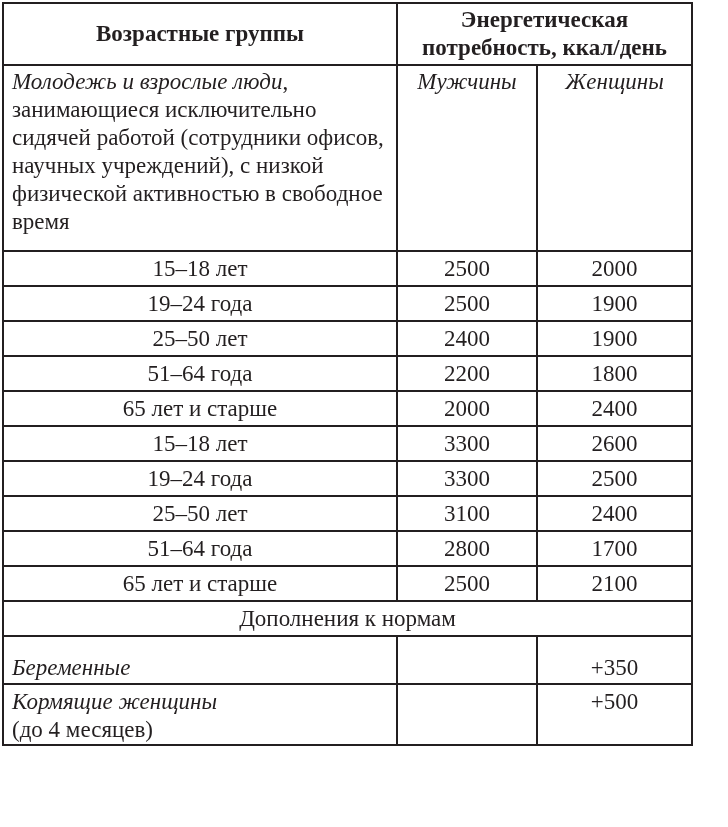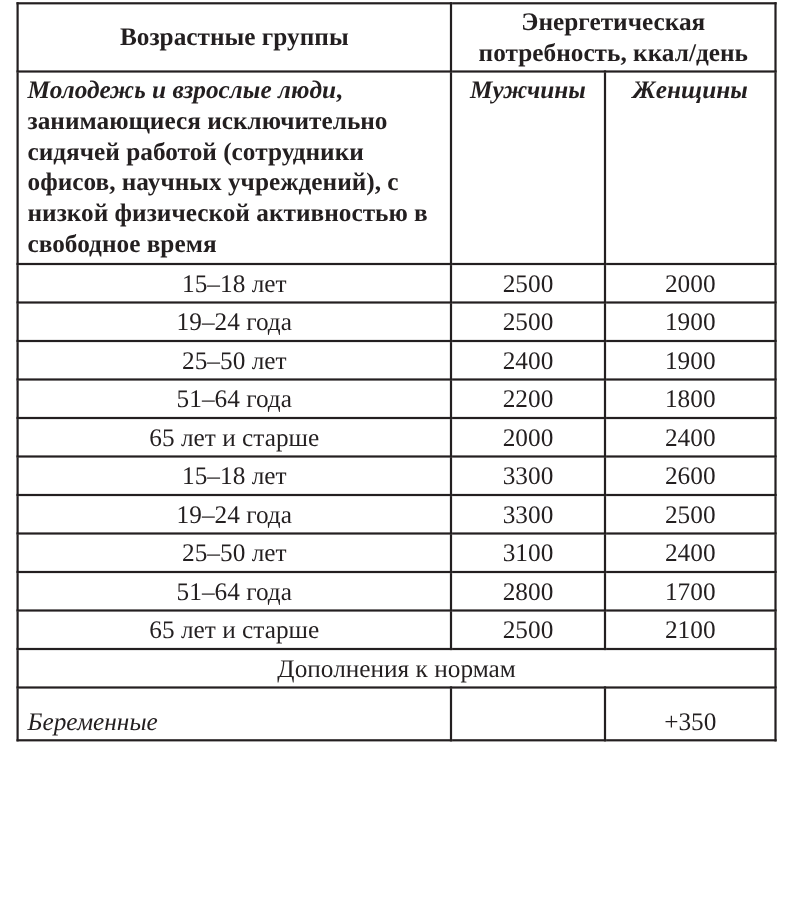--- a/index.html
+++ b/index.html
@@ -2,21 +2,21 @@
 <html><head>
   <meta charset="utf-8">
   <style>
     html, body { margin: 0; padding: 0; background: #ffffff; }
     body {
       width: 728px; height: 827px; overflow: hidden;
       font-family: "Liberation Serif", "DejaVu Serif", serif;
       color: #231f20;
     }
     table.tbl {
-      position: absolute; left: 15px; top: 2px;
+      position: absolute; left: 2px; top: 2px;
       width: 576px;
       border-collapse: collapse;
       table-layout: fixed;
       font-size: 23px;
       line-height: 28px;
     }
     .tbl td, .tbl th {
       border: 2px solid #231f20;
       padding: 0 8px;
       vertical-align: top;
@@ -25,21 +25,21 @@
       font-weight: bold;
       text-align: center;
       vertical-align: middle;
       font-size: 23px;
       line-height: 28px;
     }
     .col-a { width: 394px; }
     .col-b { width: 140px; }
     .col-c { width: 155px; }
     .hdr-row th { height: 60px; }
-    .group-row td { padding-top: 2px; padding-bottom: 3px; font-weight: bold; }
+    .group-row td { padding-top: 2px; padding-bottom: 14px; }
     .group-row td.sex { text-align: center; font-style: italic; }
     .num { text-align: center; padding-right: 0; }
     .data-row td { height: 33px; vertical-align: middle; text-align: center; }
     .it { font-style: italic; }
     .addon-title td { text-align: center; height: 33px; vertical-align: middle; margin-top: 41px; }
     .addon-row td { vertical-align: top; padding-top: 3px; }
     .addon-row.single td { height: 30px; vertical-align: middle; padding-top: 16px; }
   </style>
 </head>
 <body>
@@ -114,14 +114,19 @@
   </tr>
 
   <tr class="addon-title">
     <td colspan="3">Дополнения к нормам</td>
   </tr>
   <tr class="addon-row single">
     <td><span class="it">Беременные</span></td>
     <td class="num"></td>
     <td class="num">+350</td>
   </tr>
+  <tr class="addon-row">
+    <td><span class="it">Кормящие женщины</span><br><span>(до 4 месяцев)</span></td>
+    <td class="num"></td>
+    <td class="num">+500</td>
+  </tr>
 </tbody>
   </table>
 
 </body></html>

